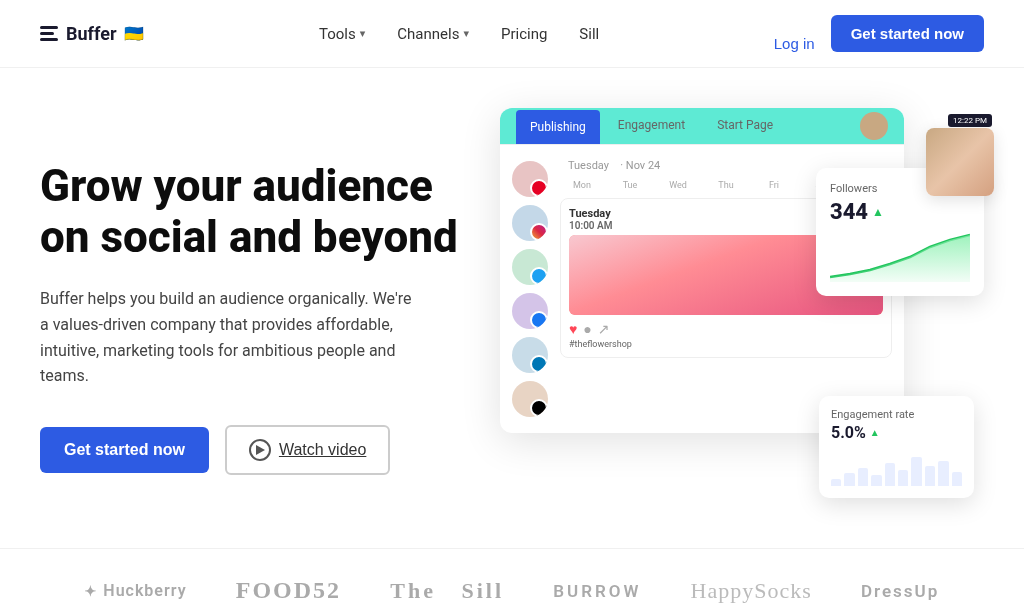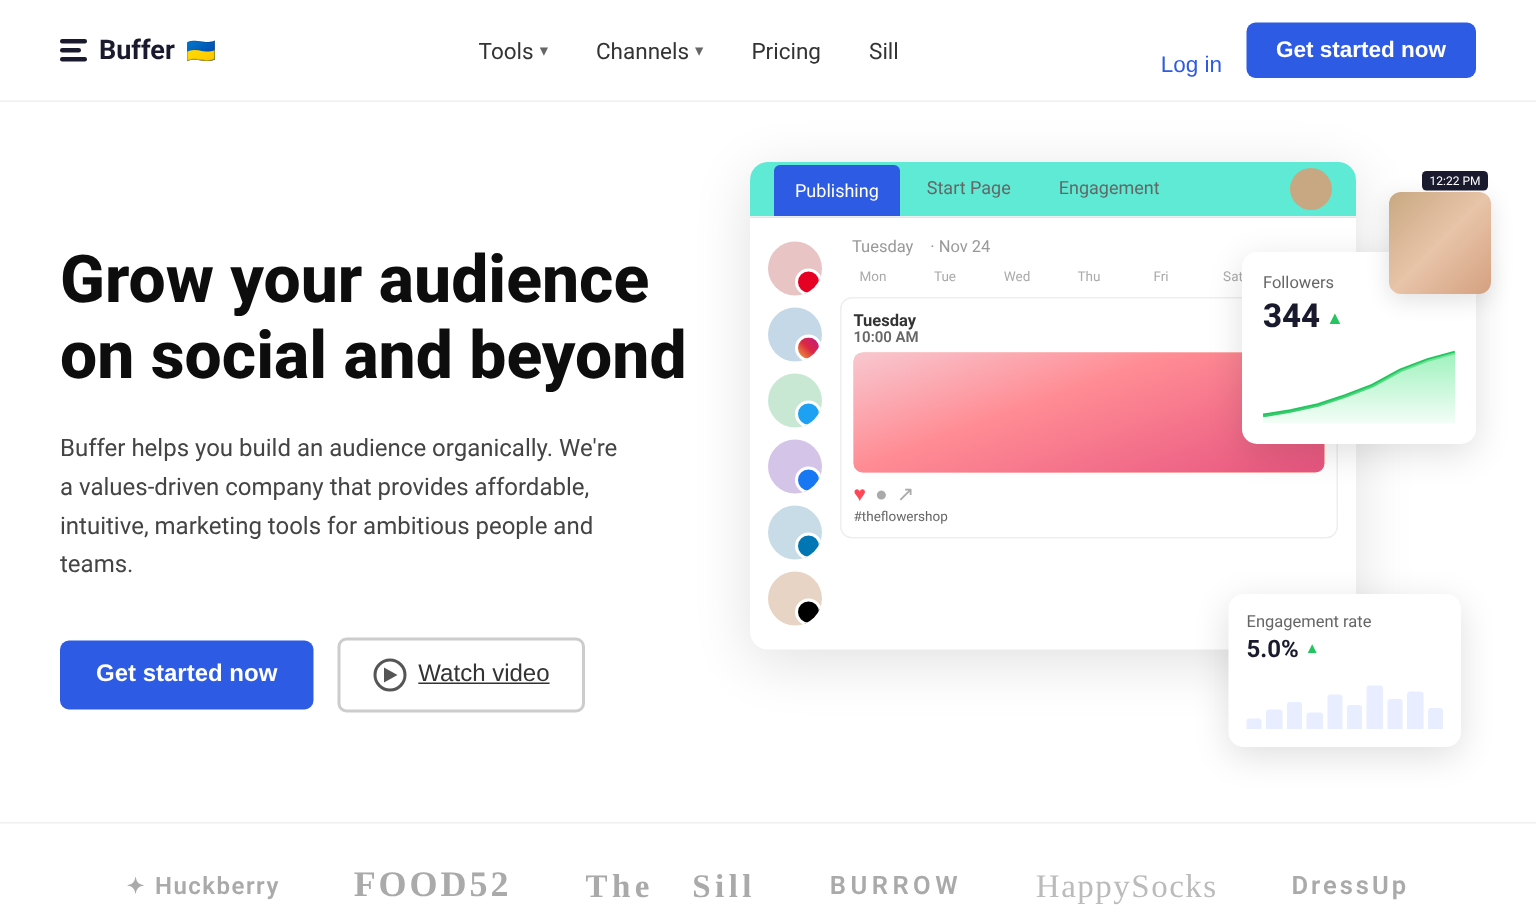--- a/index.html
+++ b/index.html
@@ -80,21 +80,21 @@
     .post-img { width: 100%; height: 80px; background: linear-gradient(135deg, #f5a5a5 0%, #ff6b6b 50%, #ffa07a 100%); border-radius: 6px; margin-top: 4px; display: flex; align-items: center; justify-content: center; overflow: hidden; }
     .flower-img { width: 100%; height: 100%; background: linear-gradient(160deg, #f8c8d0 0%, #ff8c94 40%, #e75480 100%); border-radius: 6px; }
     .post-actions { display: flex; align-items: center; gap: 6px; margin-top: 6px; }
     .post-heart { color: #ff4757; font-size: 14px; }
     .post-hashtag { font-size: 9px; color: #666; margin-top: 2px; }
 
     
     .analytics-card {
       position: absolute; top: 60px; right: 0;
       background: #fff; border-radius: 10px; box-shadow: 0 6px 24px rgba(0,0,0,0.13);
-      padding: 14px; width: 156px;
+      padding: 14px; width: 168px;
     }
     .analytics-title { font-size: 11px; color: #666; margin-bottom: 4px; }
     .analytics-num { font-size: 22px; font-weight: 800; color: #1a1a2e; display: flex; align-items: center; gap: 4px; }
     .analytics-up { color: #22c55e; font-size: 12px; }
     .chart-area { height: 50px; margin-top: 8px; }
     .chart-svg { width: 100%; height: 100%; }
 
     
     .engagement-card {
       position: absolute; bottom: 30px; right: 10px;
@@ -172,24 +172,24 @@
   </div>
 
   <div class="hero-right">
 
     <div class="dashboard-main">
       <div class="dash-tabs">
         <div class="dash-tab active">
           <span>Publishing</span>
         </div>
         <div class="dash-tab">
+          <span>Engagement</span>
+        </div>
+        <div class="dash-tab">
           <span>Start Page</span>
-        </div>
-        <div class="dash-tab">
-          <span>Engagement</span>
         </div>
         <div class="dash-avatar-top"></div>
       </div>
       <div class="dash-body">
 
         <div class="dash-sidebar">
           <div class="dash-sidebar-avatar av-pinterest" style="background: #e8c4c4;"></div>
           <div class="dash-sidebar-avatar av-instagram" style="background: #c4d8e8;"></div>
           <div class="dash-sidebar-avatar av-twitter" style="background: #c8e8d4;"></div>
           <div class="dash-sidebar-avatar av-facebook" style="background: #d4c4e8;"></div>

